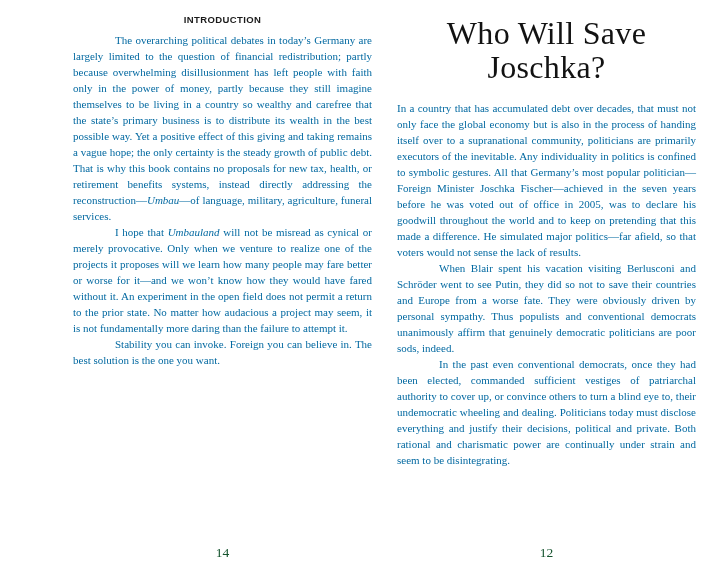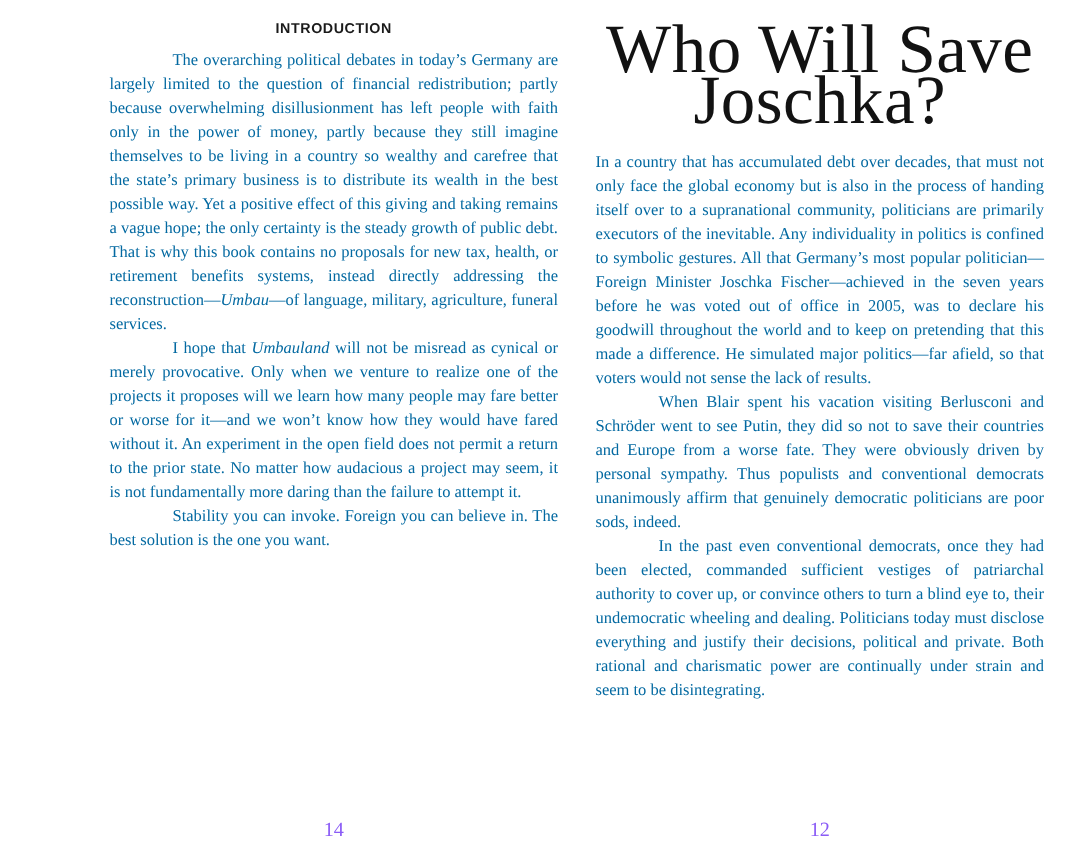--- a/index.html
+++ b/index.html
@@ -39,21 +39,21 @@
     line-height: 11px;
     letter-spacing: 0.4px;
     text-align: center;
     color: #1a1a1a;
     margin: 0 0 7px 0;
   }
 
   .chapter-title {
     font-family: "Liberation Serif", "DejaVu Serif", serif;
     font-weight: normal;
-    font-size: 46px;
+    font-size: 32px;
     line-height: 34px;
     letter-spacing: 0.3px;
     text-align: center;
     color: #121212;
     margin: 2px 0 0 0;
   }
 
   .body-text { margin: 0; }
   .page-right .body-text { margin-top: 16px; }
 
@@ -68,21 +68,21 @@
   .body-text em { font-style: italic; }
 
   .page-number {
     position: absolute;
     top: 545px;
     left: 33px;
     width: 299px;
     text-align: center;
     font-size: 13.5px;
     line-height: 16px;
-    color: #8b5cf6;
+    color: #14532d;
   }
 </style>
 </head>
 <body>
 
 <div class="spread">
 
   <div class="page page-left">
     <div class="textblock">
       <h2 class="section-heading">INTRODUCTION</h2>

